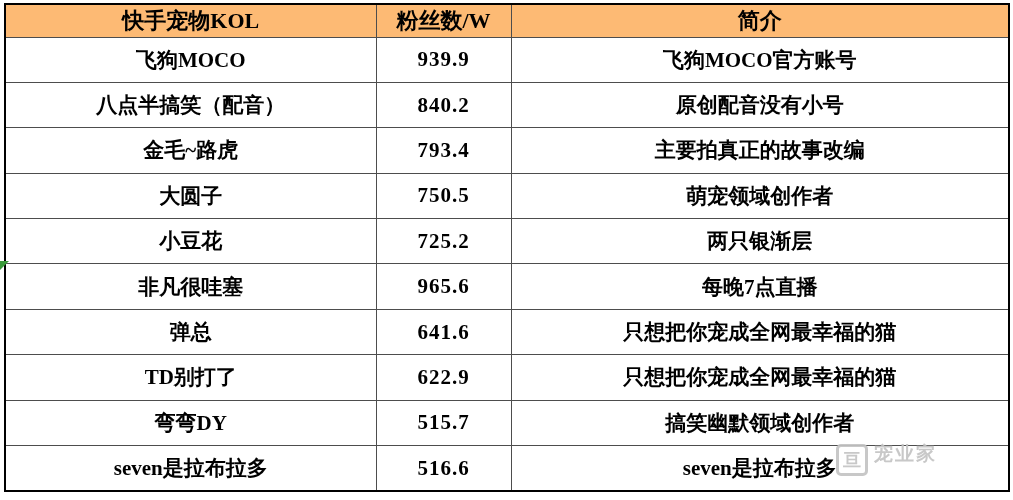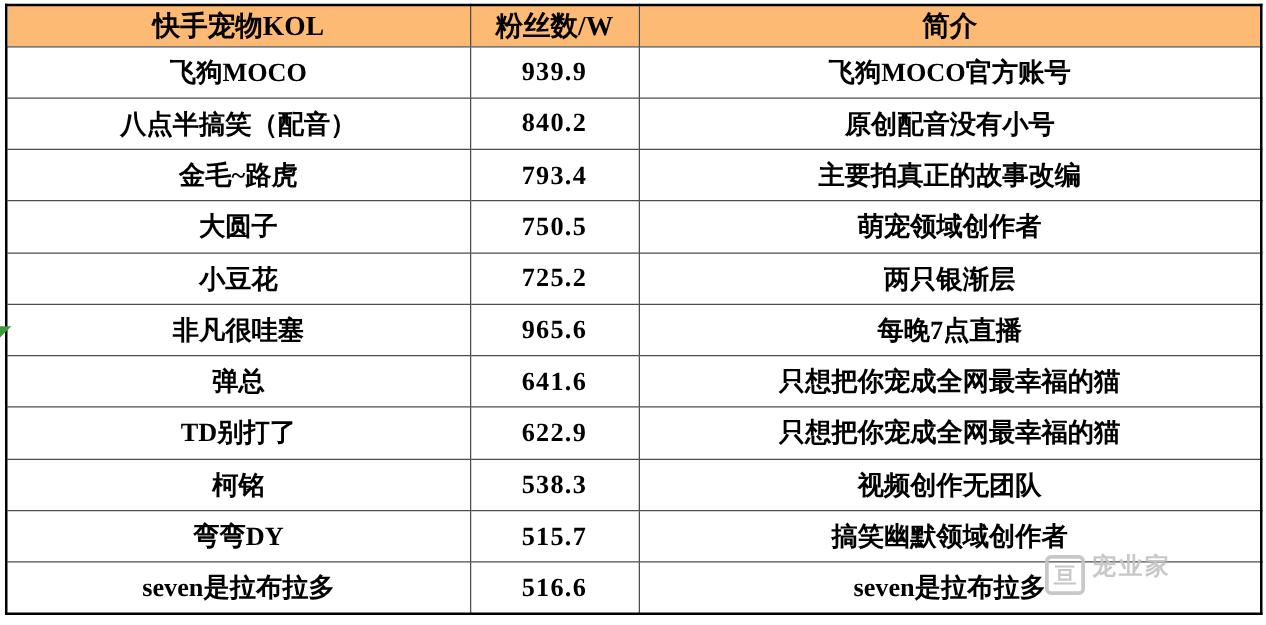--- a/index.html
+++ b/index.html
@@ -140,25 +140,20 @@
           <td class="kol-name-cell">弹总</td>
           <td class="fans-cell">641.6</td>
           <td class="intro-cell">只想把你宠成全网最幸福的猫</td>
         </tr>
         <tr>
           <td class="kol-name-cell">TD别打了</td>
           <td class="fans-cell">622.9</td>
           <td class="intro-cell">只想把你宠成全网最幸福的猫</td>
         </tr>
         <tr>
-          <td class="kol-name-cell">柯铭</td>
-          <td class="fans-cell">538.3</td>
-          <td class="intro-cell">视频创作无团队</td>
-        </tr>
-        <tr>
           <td class="kol-name-cell">弯弯DY</td>
           <td class="fans-cell">515.7</td>
           <td class="intro-cell">搞笑幽默领域创作者</td>
         </tr>
         <tr>
           <td class="kol-name-cell">seven是拉布拉多</td>
           <td class="fans-cell">516.6</td>
           <td class="intro-cell">seven是拉布拉多</td>
         </tr>
       </tbody>

